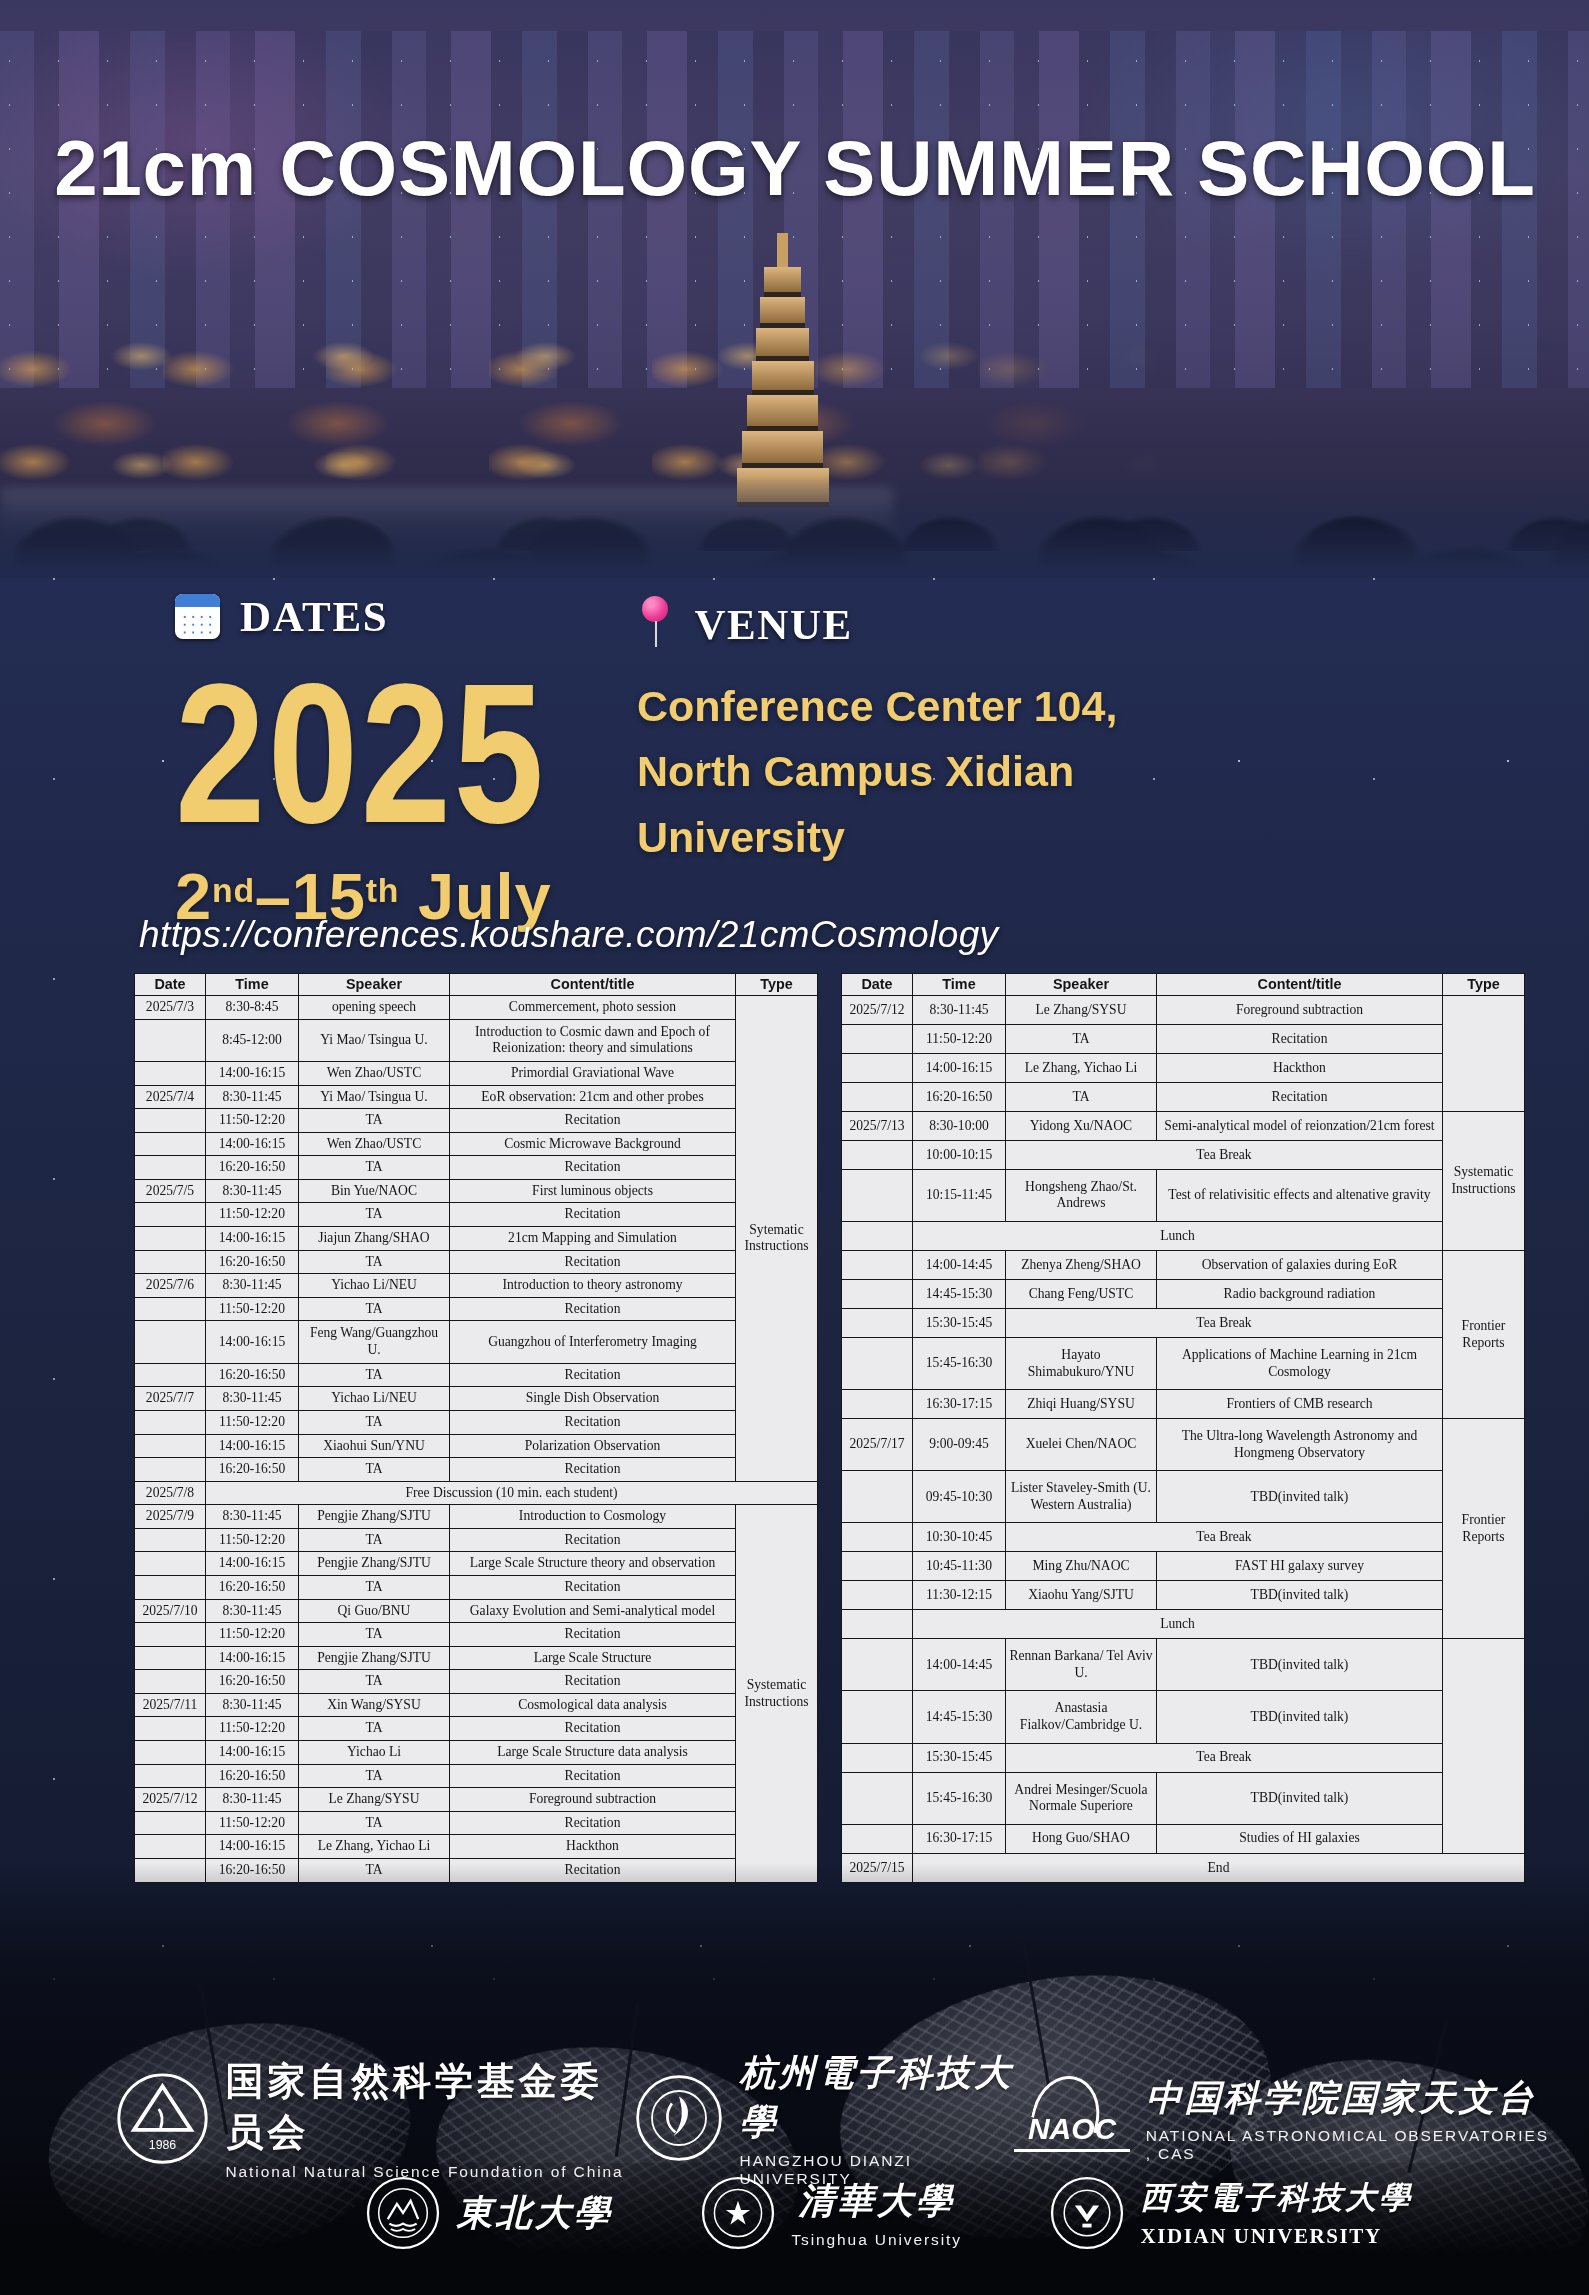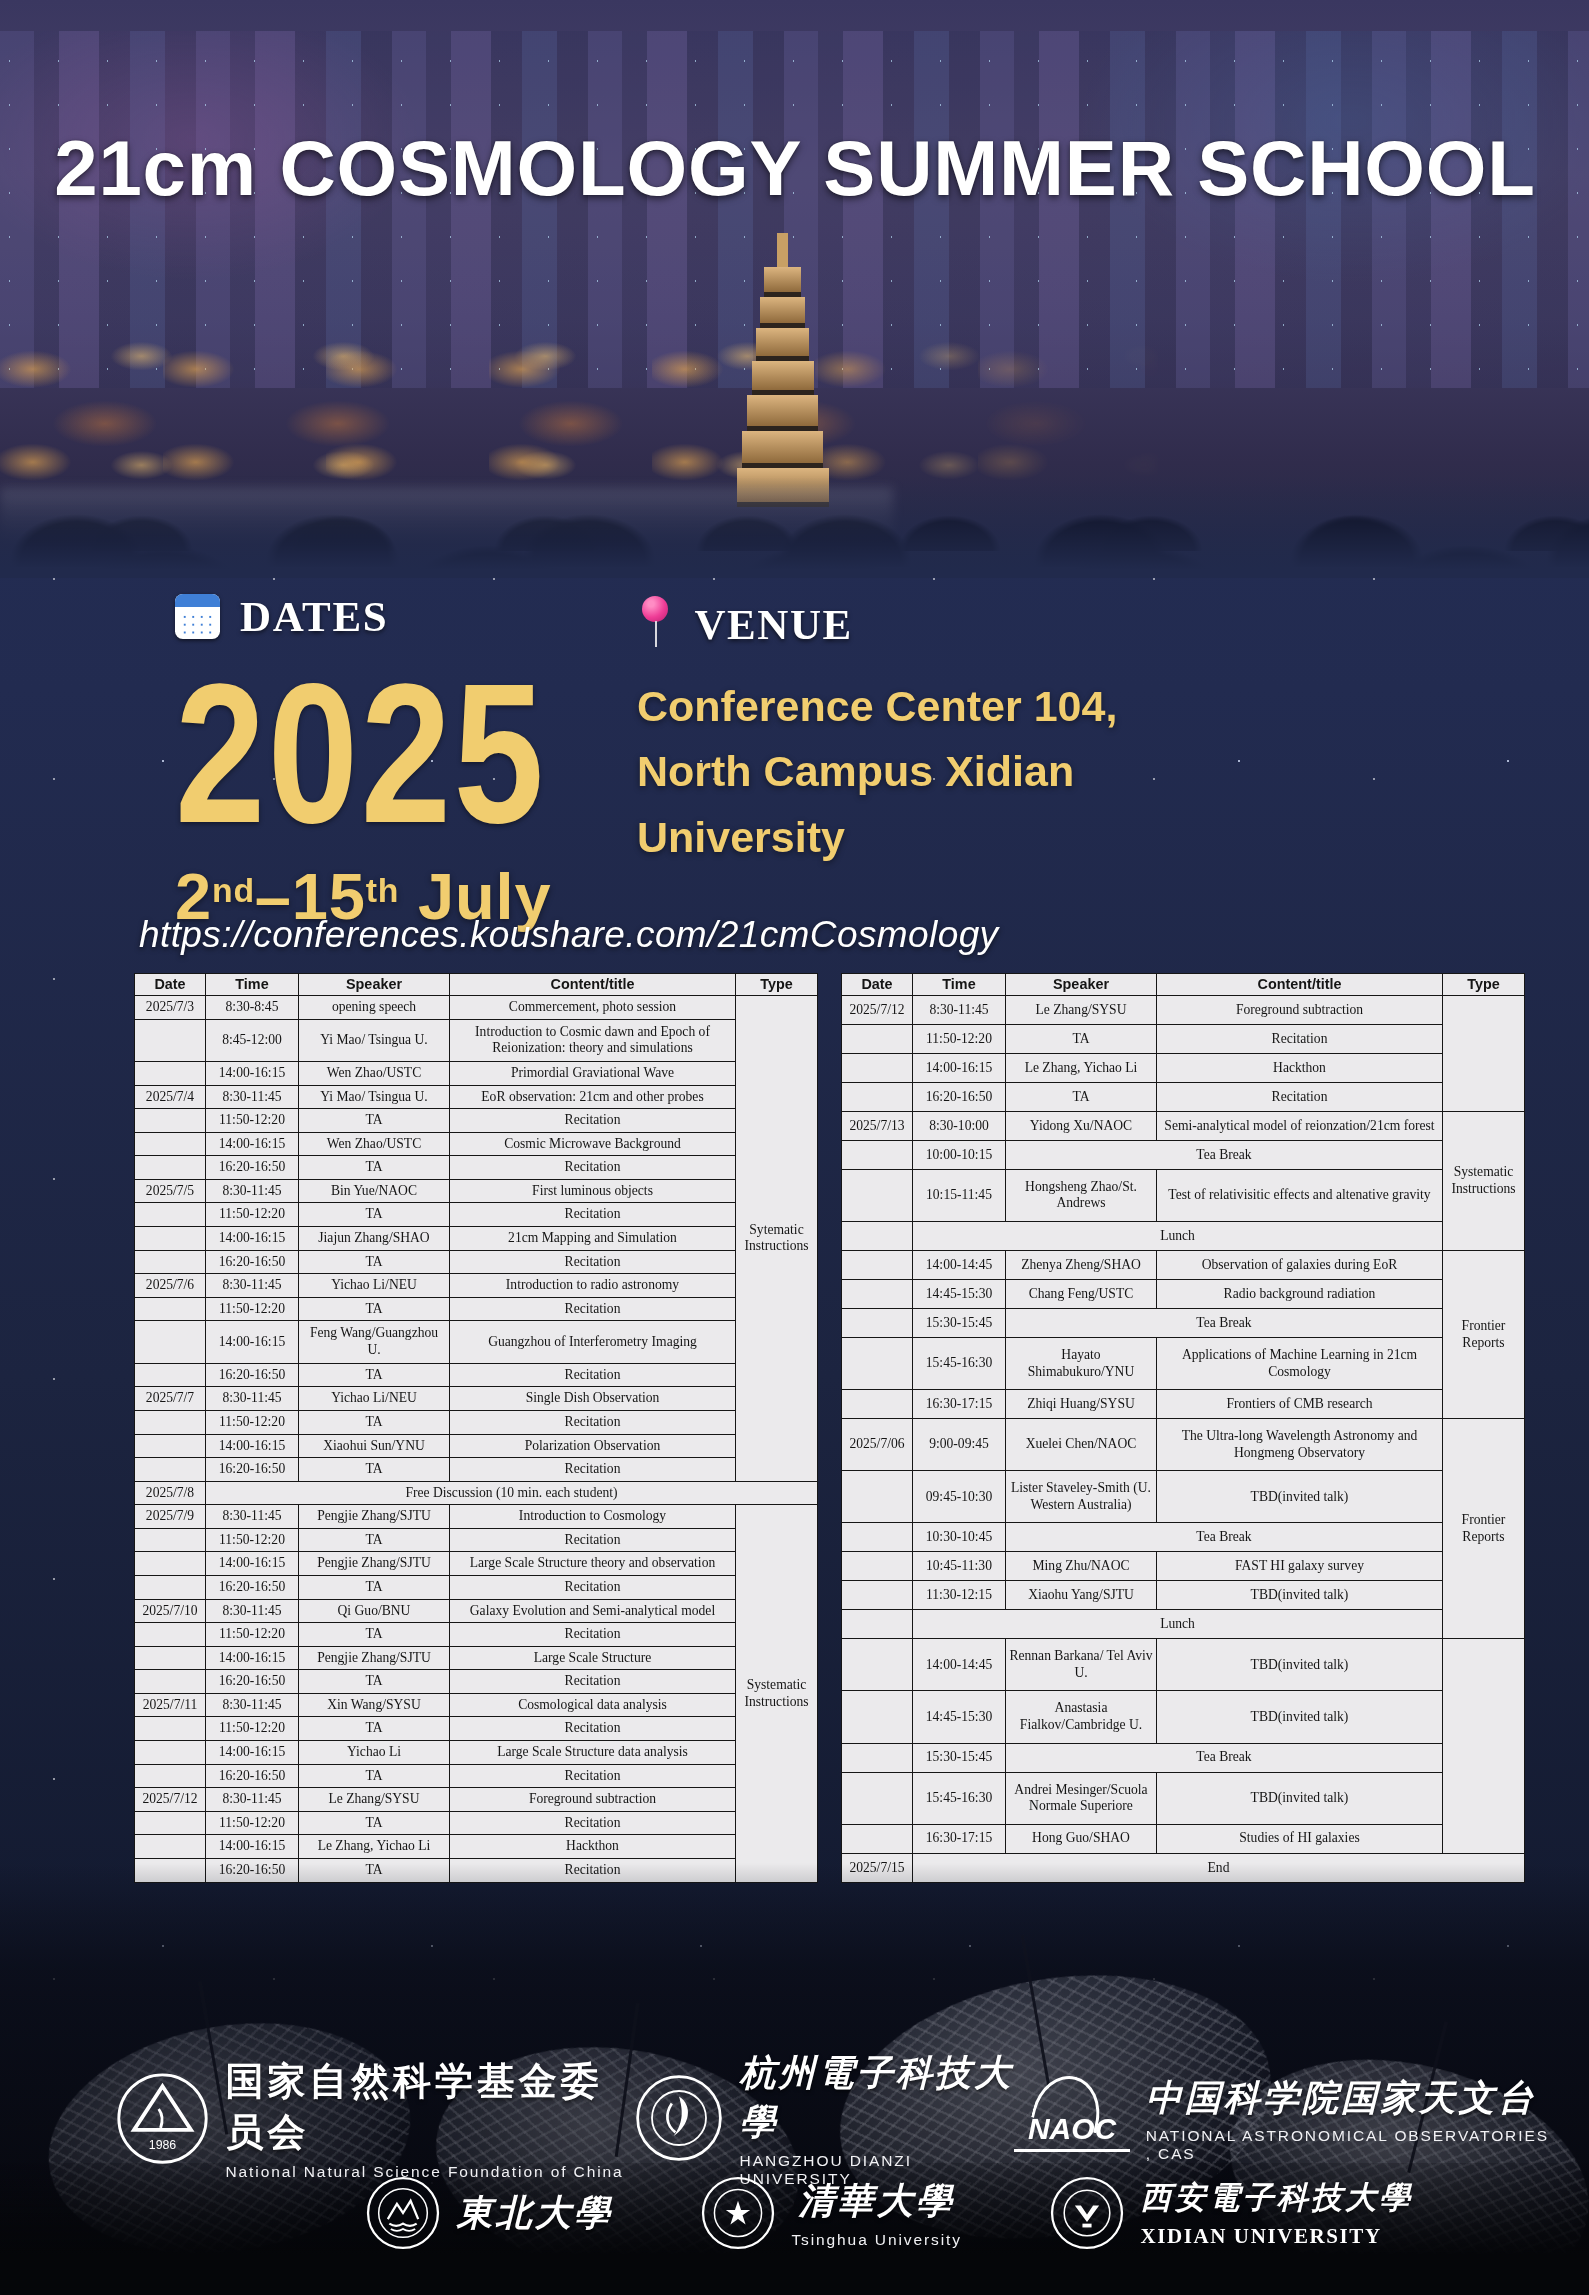--- a/index.html
+++ b/index.html
@@ -276,21 +276,21 @@
           <tr>
             <td></td>
             <td>16:20-16:50</td>
             <td>TA</td>
             <td>Recitation</td>
           </tr>
           <tr>
             <td>2025/7/6</td>
             <td>8:30-11:45</td>
             <td>Yichao Li/NEU</td>
-            <td>Introduction to radio astronomy</td>
+            <td>Introduction to theory astronomy</td>
           </tr>
           <tr>
             <td></td>
             <td>11:50-12:20</td>
             <td>TA</td>
             <td>Recitation</td>
           </tr>
           <tr>
             <td></td>
             <td>14:00-16:15</td>
@@ -519,21 +519,21 @@
             <td>Hayato Shimabukuro/YNU</td>
             <td>Applications of Machine Learning in 21cm Cosmology</td>
           </tr>
           <tr>
             <td></td>
             <td>16:30-17:15</td>
             <td>Zhiqi Huang/SYSU</td>
             <td>Frontiers of CMB research</td>
           </tr>
           <tr>
-            <td>2025/7/06</td>
+            <td>2025/7/17</td>
             <td>9:00-09:45</td>
             <td>Xuelei Chen/NAOC</td>
             <td>The Ultra-long Wavelength Astronomy and Hongmeng Observatory</td>
             <td rowspan="6" class="ty">Frontier Reports</td>
           </tr>
           <tr>
             <td></td>
             <td>09:45-10:30</td>
             <td>Lister Staveley-Smith (U. Western Australia)</td>
             <td>TBD(invited talk)</td>

